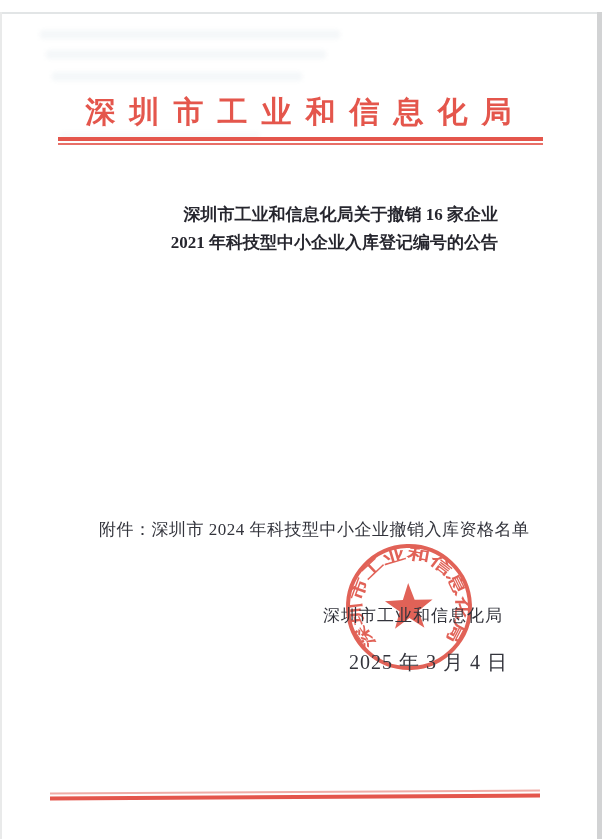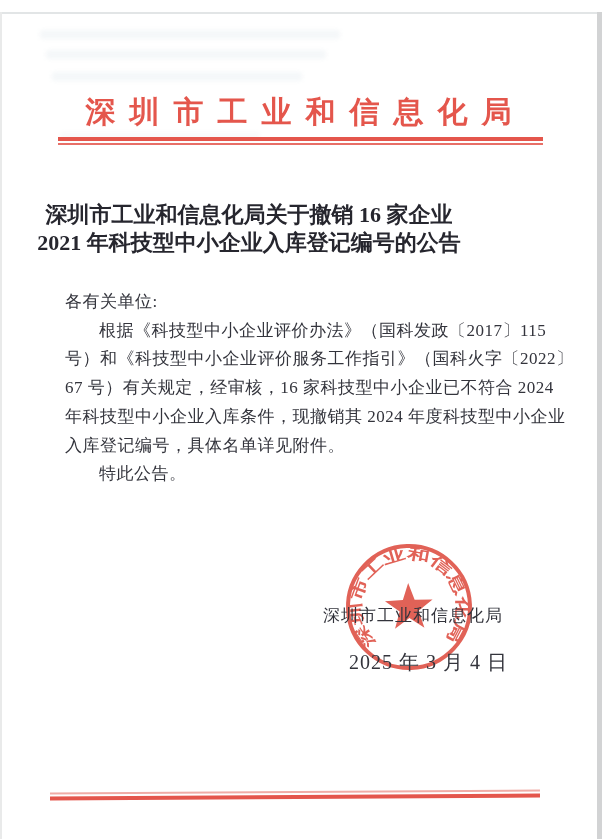--- a/index.html
+++ b/index.html
@@ -35,22 +35,22 @@
     color:var(--accent_red);font-size:30px;font-weight:bold;
     letter-spacing:14px;text-indent:14px;line-height:34px;
   }
   
   .rule-top{position:absolute;top:125px;left:58px;width:485px;}
   .rule-top .thick{height:4px;background:var(--accent_red);}
   .rule-top .gap{height:2px;background:transparent;}
   .rule-top .thin{height:2px;background:var(--accent_red);opacity:.85;}
   
   .doc-title{
-    position:absolute;top:189px;left:0;width:498px;text-align:center;
-    color:var(--title_text);font-weight:bold;font-size:22px;line-height:28px;
+    position:absolute;top:189px;left:0;width:498px;text-align:right;
+    color:var(--title_text);font-weight:bold;font-size:17px;line-height:28px;
   }
   
   .body-block{
     position:absolute;top:276px;left:65px;width:478px;
     color:var(--body_text);font-size:17px;line-height:28.7px;
     letter-spacing:0.5px;
   }
   .body-line{white-space:nowrap;}
   .indent{padding-left:34px;}
   .attachment{
@@ -101,30 +101,22 @@
     <div class="thick"></div>
     <div class="gap"></div>
     <div class="thin"></div>
   </div>
 
   <div class="doc-title">
     <div>深圳市工业和信息化局关于撤销 16 家企业</div>
     <div>2021 年科技型中小企业入库登记编号的公告</div>
   </div>
 
-  <div class="body-block">
-    <div class="body-line">各有关单位:</div>
-    <div class="body-line indent">根据《科技型中小企业评价办法》（国科发政〔2017〕115</div>
-    <div class="body-line">号）和《科技型中小企业评价服务工作指引》（国科火字〔2022〕</div>
-    <div class="body-line">67 号）有关规定，经审核，16 家科技型中小企业已不符合 2024</div>
-    <div class="body-line">年科技型中小企业入库条件，现撤销其 2024 年度科技型中小企业</div>
-    <div class="body-line">入库登记编号，具体名单详见附件。</div>
-    <div class="body-line indent">特此公告。</div>
-  </div>
 
+  <div class="attachment">附件：深圳市 2024 年科技型中小企业撤销入库资格名单</div>
 
   <svg class="seal" viewBox="0 0 130 130" xmlns="http://www.w3.org/2000/svg">
     <defs>
       <path id="sealArc" d="M 31,99 A 48,48 0 1 1 99,99" fill="none"></path>
     </defs>
     <circle class="ring" cx="65" cy="65" r="61"></circle>
     <polygon class="star" points="65,41 70.9,57.9 88.8,58.3 74.5,69.1 79.7,86.2 65,76 50.3,86.2 55.5,69.1 41.2,58.3 59.1,57.9"></polygon>
     <text>
       <textPath href="#sealArc" startOffset="0" textLength="224" lengthAdjust="spacingAndGlyphs">深圳市工业和信息化局</textPath>
     </text>

